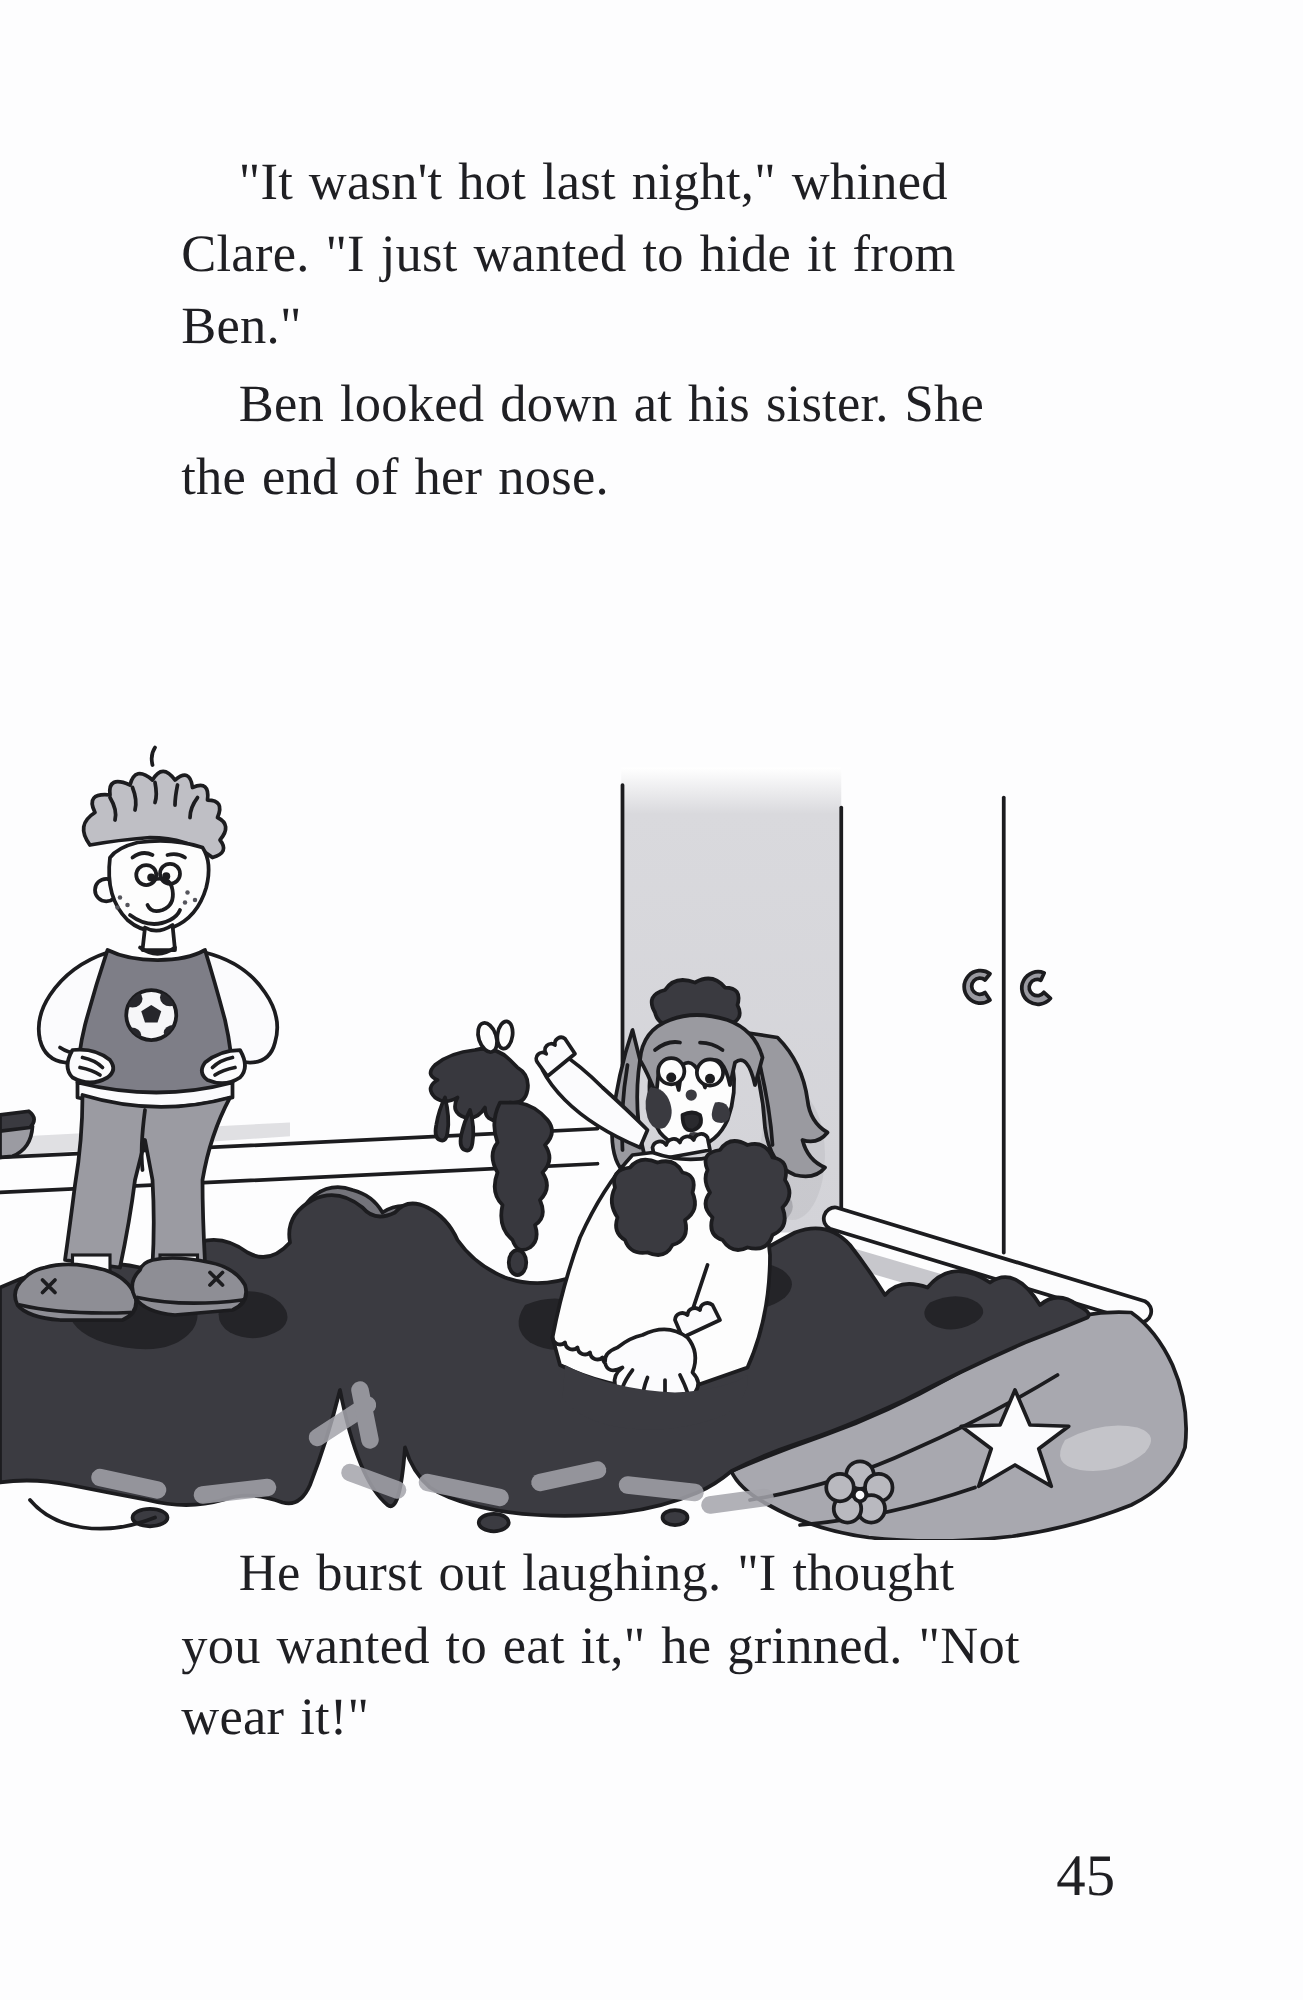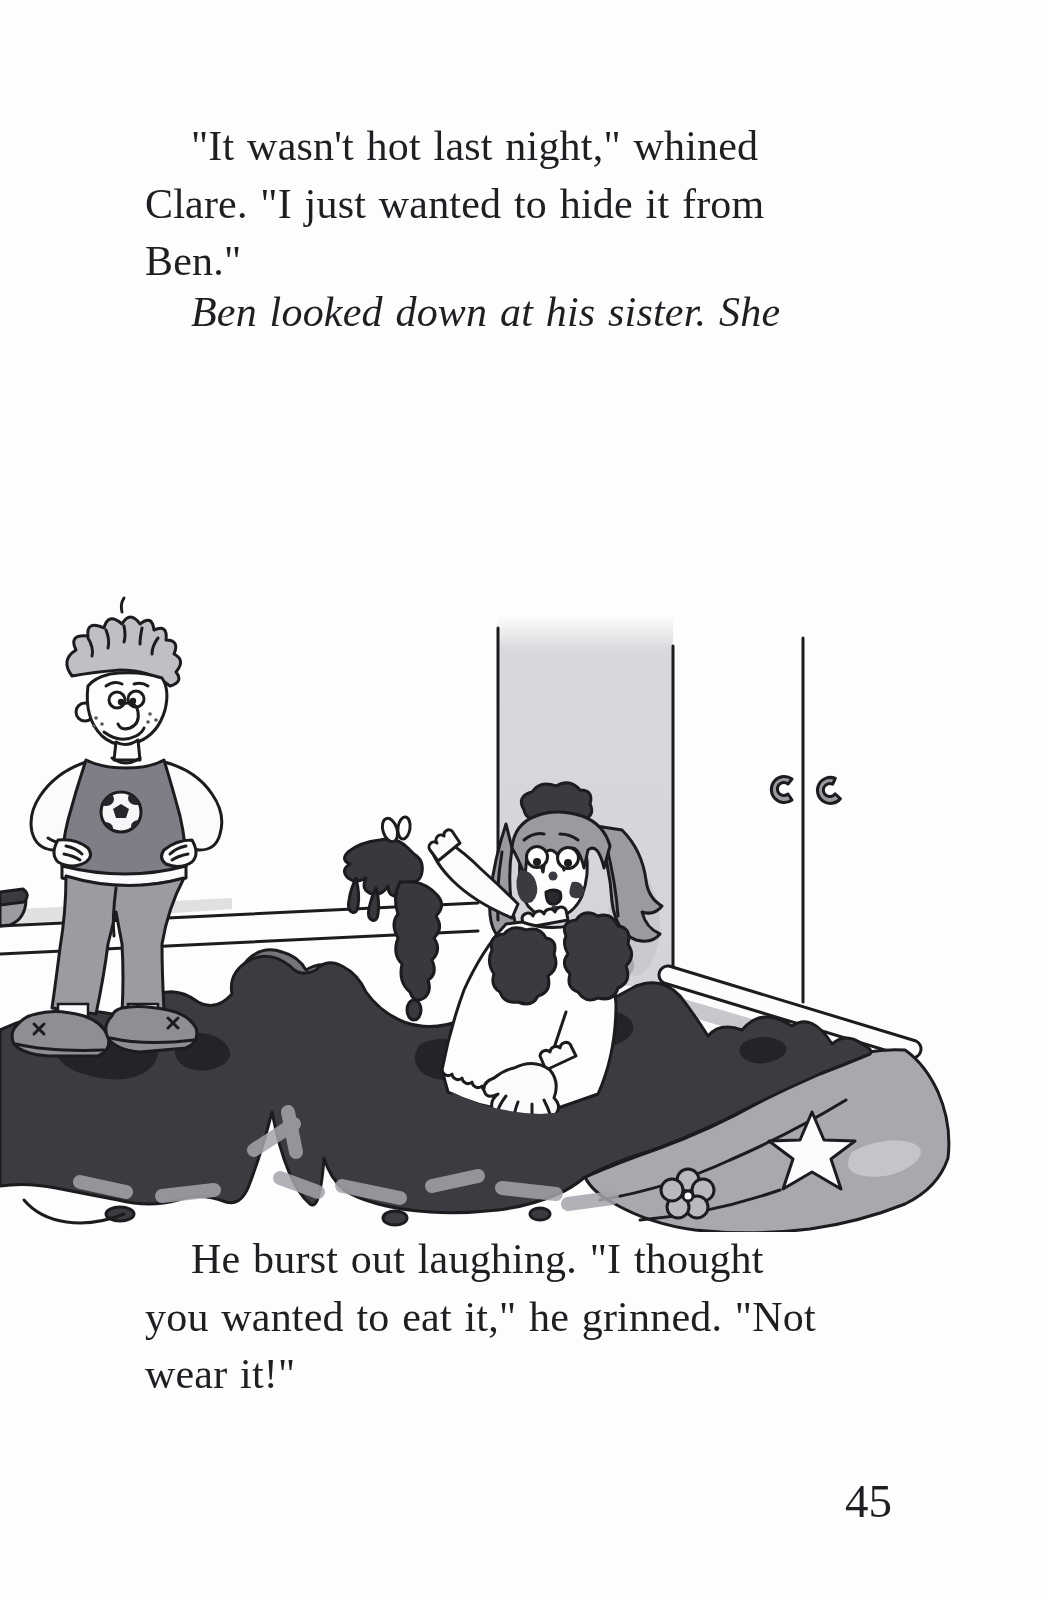--- a/index.html
+++ b/index.html
@@ -12,21 +12,21 @@
     color:#1f1f23;
   }
   .para{
     position:absolute;left:145px;width:780px;
     font-size:42px;line-height:57.5px;
     letter-spacing:0.2px;word-spacing:2px;
   }
   .line{white-space:nowrap;}
   .line.indent{text-indent:46px;}
   #para1{top:118px;}
-  #para2{top:284px;font-style:italic;}
+  #para2{top:296px;}
   #para3{top:1231px;}
   #page-num{
     position:absolute;top:1473px;right:150px;
     font-size:47px;line-height:56px;margin-left:21px;
   }
   #illo{position:absolute;left:0;top:552px;width:1042px;height:680px;}
   svg .ink{stroke:#1c1c1f;stroke-width:3;stroke-linejoin:round;stroke-linecap:round;}
   svg .nofill{fill:none;}
 </style>
 </head>
@@ -35,20 +35,21 @@
 <div id="page">
 
   <div class="para" id="para1">
     <div class="line indent">"It wasn't hot last night," whined</div>
     <div class="line">Clare. "I just wanted to hide it from</div>
     <div class="line">Ben."</div>
   </div>
 
   <div class="para" id="para2">
     <div class="line indent">Ben looked down at his sister. She</div>
+    <div class="line">the end of her nose.</div>
   </div>
 
   <svg id="illo" viewBox="0 0 1042 680" role="img" aria-label="Ben stands with hands on his hips, wearing a football vest, looking at his little sister Clare who sits in bed covered in melted chocolate; chocolate is smeared over her face, hands, nightie and the star-patterned blanket; behind them are a doorway and a wardrobe with two handles.">
     <defs>
       <linearGradient id="doorGrad" x1="0" y1="0" x2="0" y2="1">
         <stop offset="0" stop-color="#ffffff"></stop>
         <stop offset="0.1" stop-color="#d9d9dd"></stop>
         <stop offset="1" stop-color="#d3d3d8"></stop>
       </linearGradient>
       <clipPath id="ballClip">

